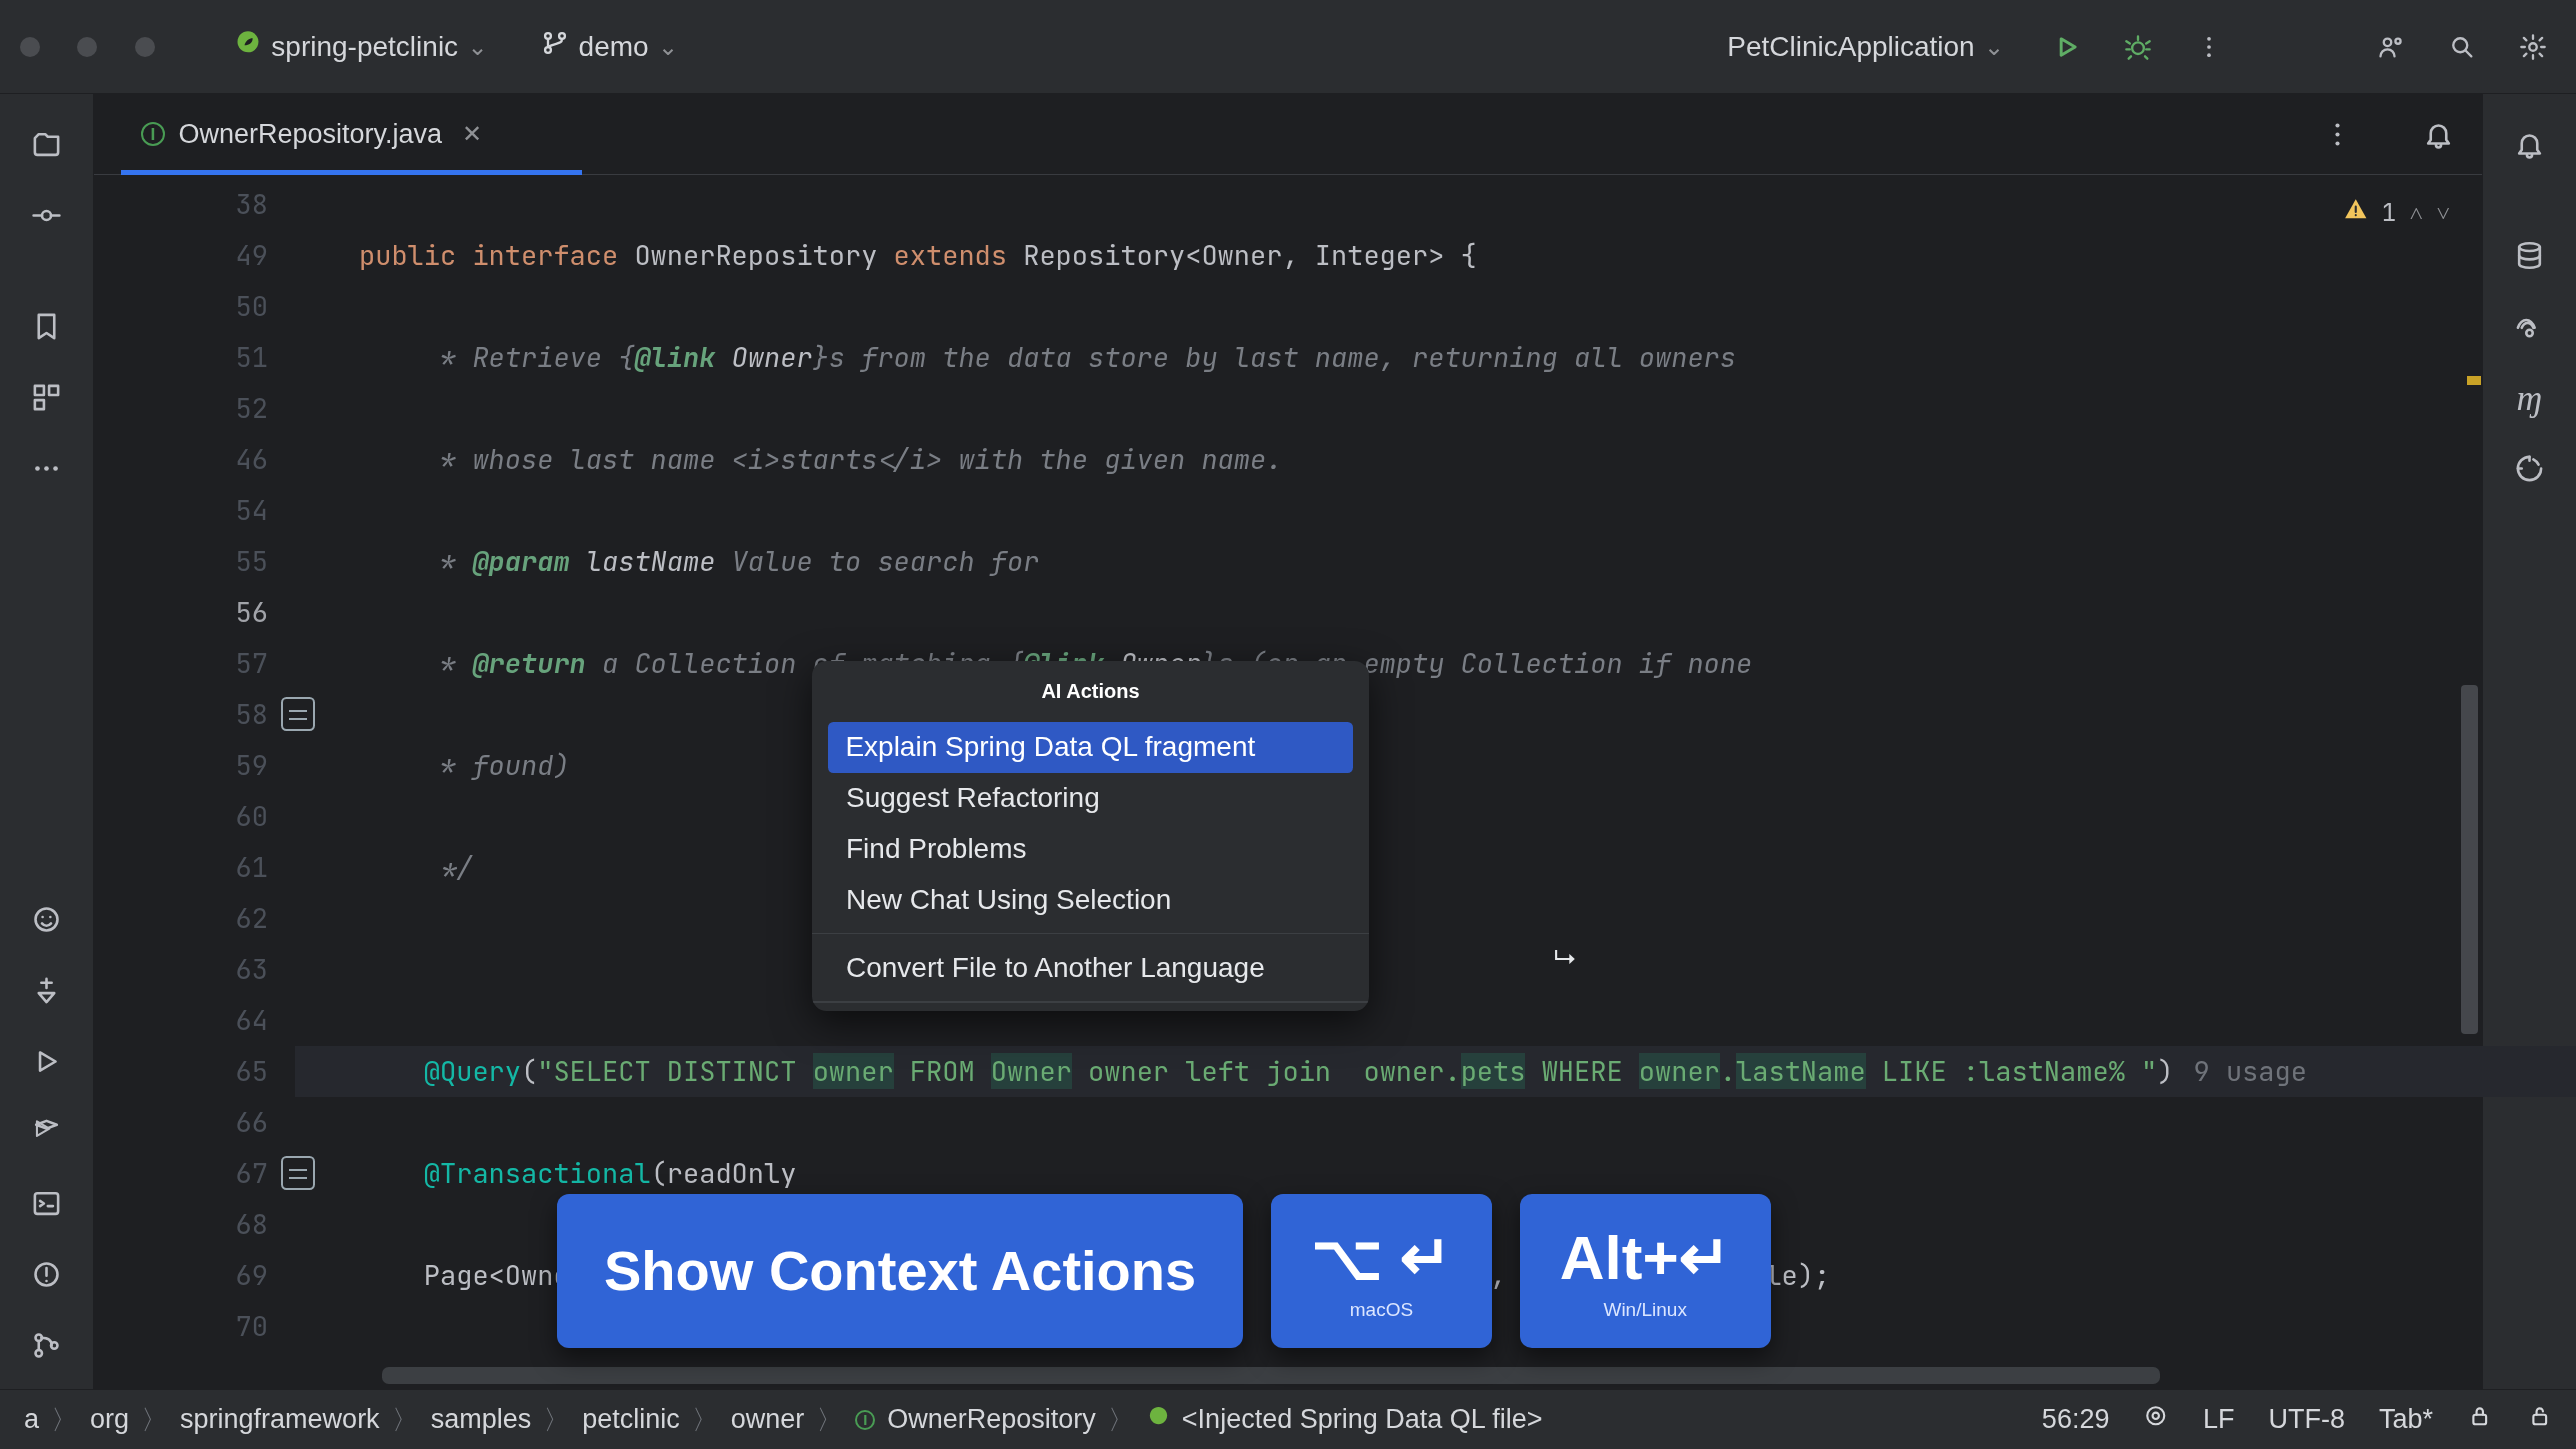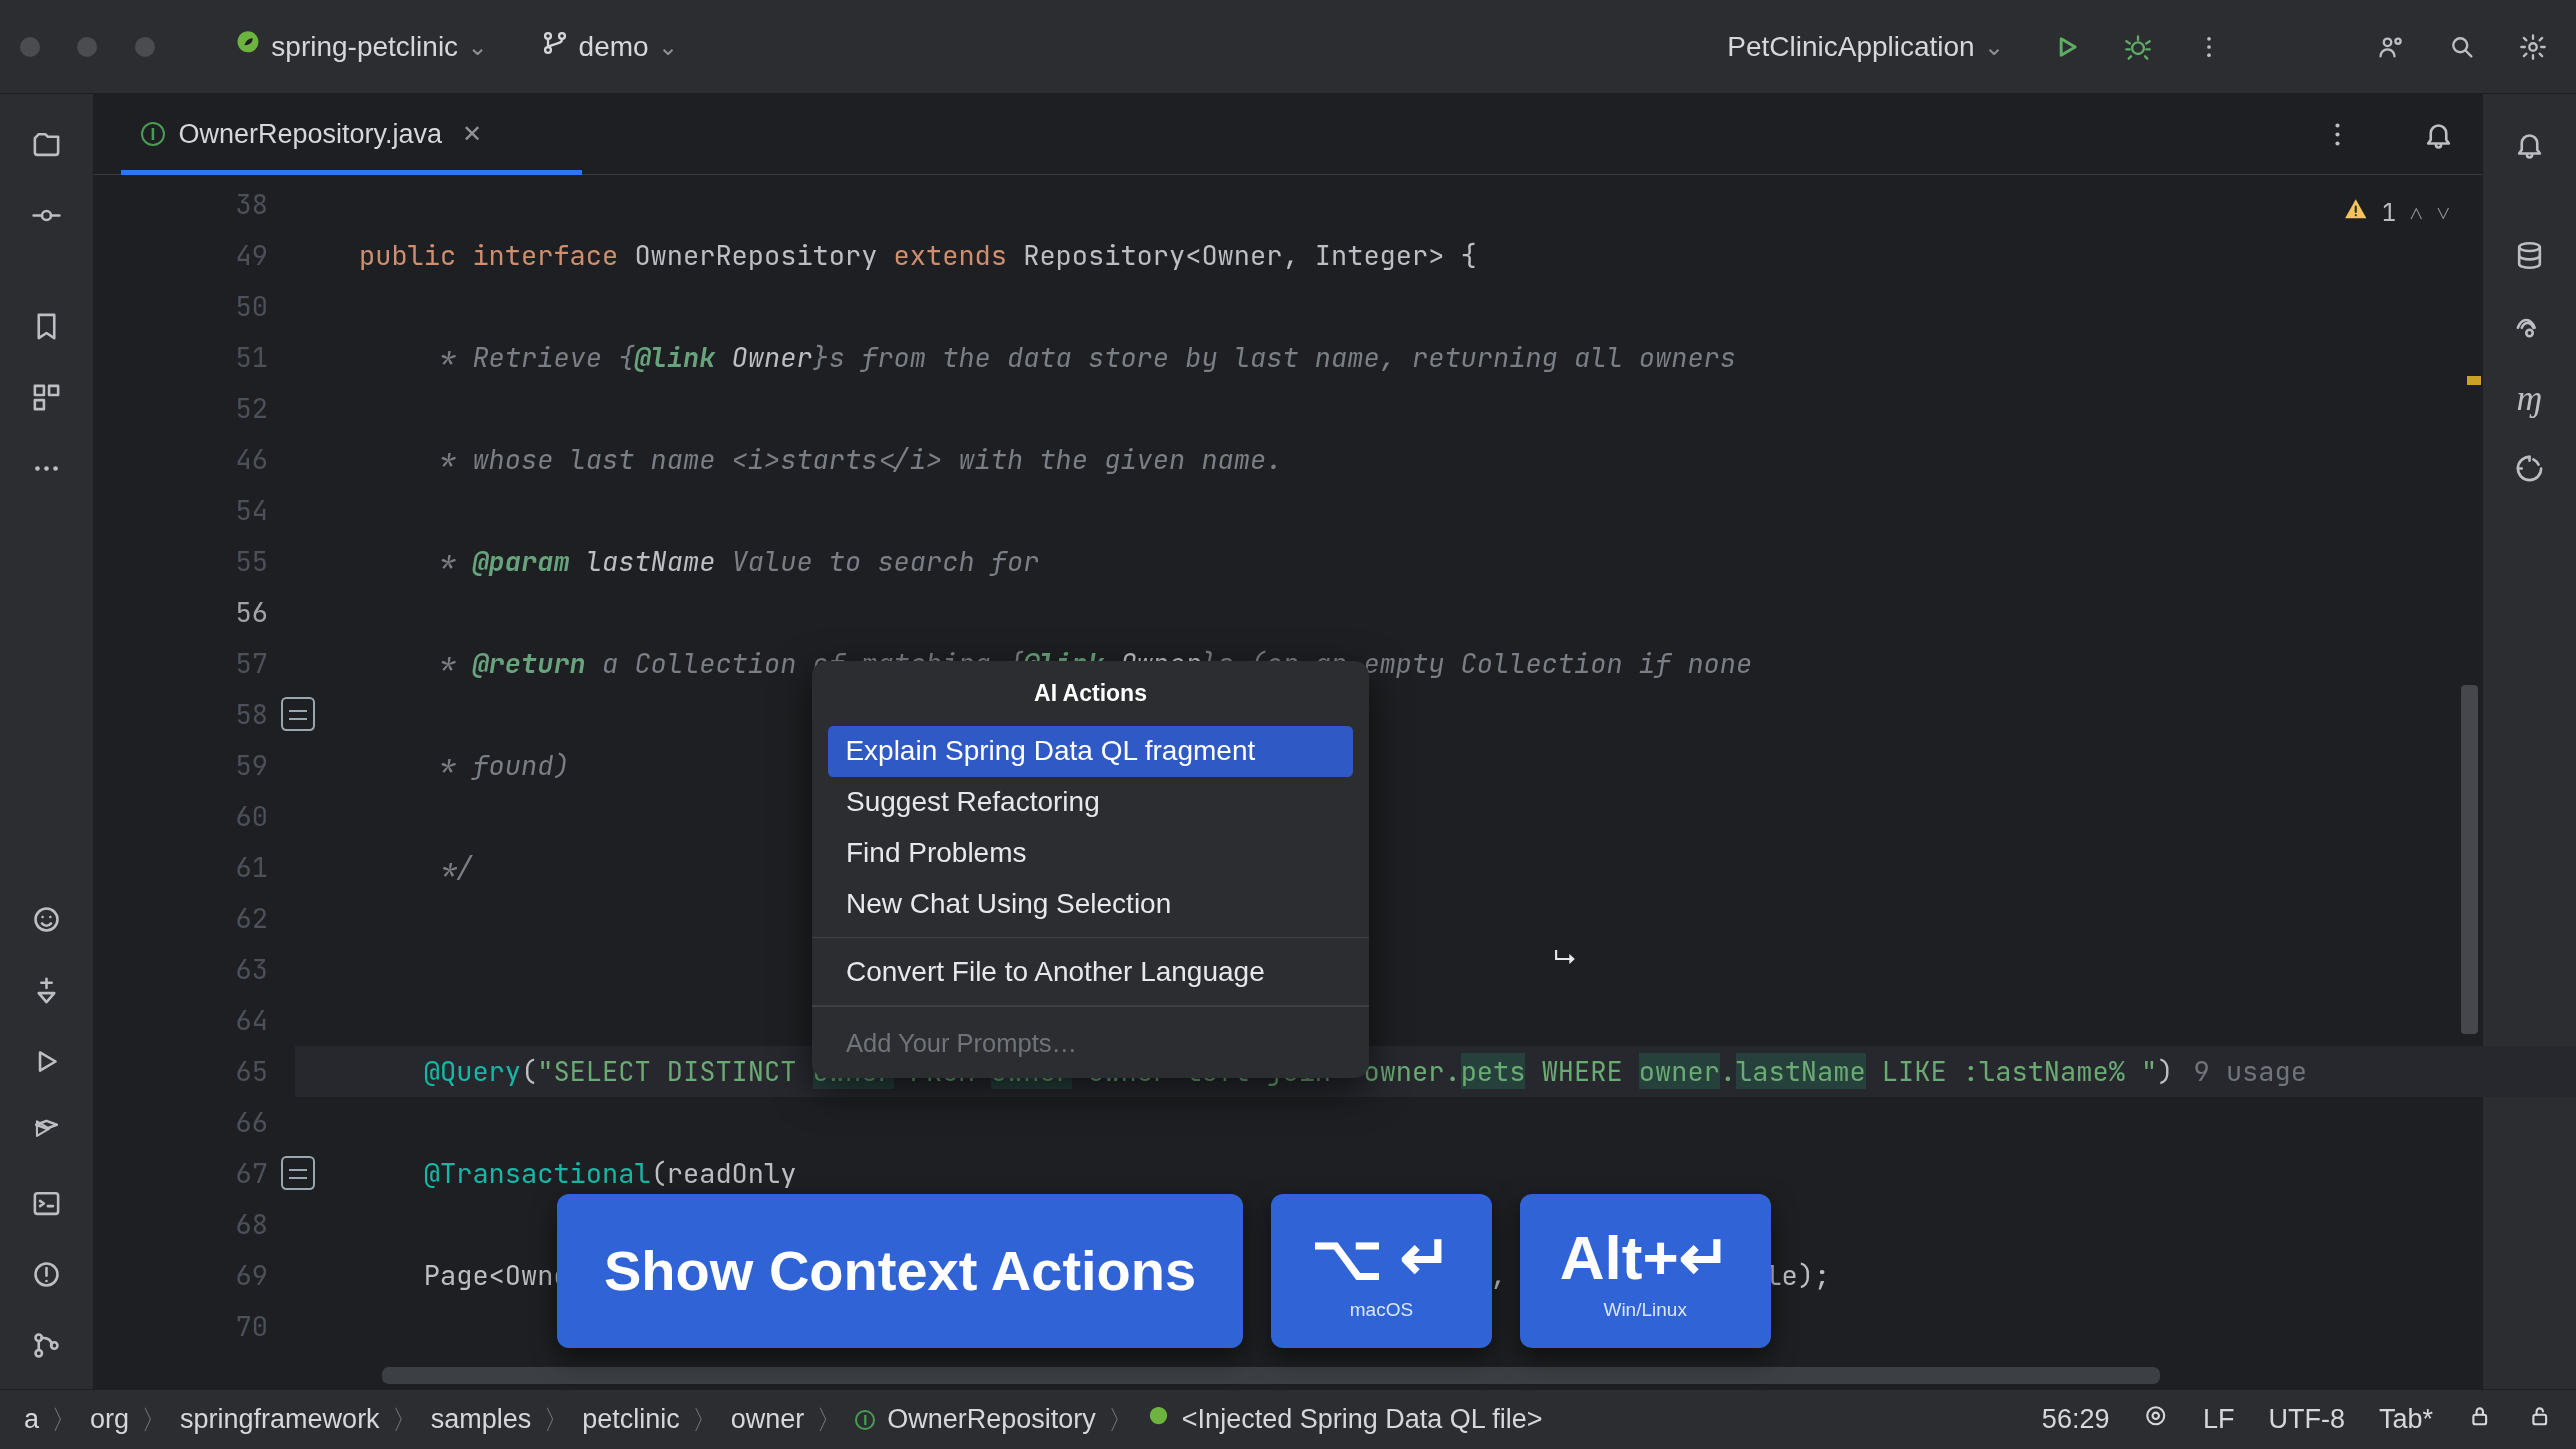--- a/index.html
+++ b/index.html
@@ -173,21 +173,21 @@
     border-radius: 14.8px;
     box-shadow: 0 12px 38px rgba(0,0,0,.6);
     overflow: hidden;
     font-family: -apple-system, BlinkMacSystemFont, "Segoe UI", sans-serif;
     z-index: 20;
   }
   .popup-header {
     text-align: center;
     font-weight: 700;
     color: #ffffff;
-    font-size: 23px;
+    font-size: 20px;
     padding: 19px 0;
   }
   .popup-item {
     padding: 9.4px 34px;
     color: #e6e8eb;
     font-size: 28px;
   }
   .popup-item.sel { background: #2f59c4; color: #ffffff; margin: 0 16px; border-radius: 5.4px; padding-left: 17.4px; }
   .popup-sep { height: 1.3px; background: #3c3f43; margin: 8px 0; }
   .popup-item.muted { color: #6f737a; font-size: 25.5px; padding-top: 14.8px; padding-bottom: 20px; }
@@ -575,21 +575,20 @@
 
 <div class="popup">
   <div class="popup-header">AI Actions</div>
   <div class="popup-item sel">Explain Spring Data QL fragment</div>
   <div class="popup-item">Suggest Refactoring</div>
   <div class="popup-item">Find Problems</div>
   <div class="popup-item">New Chat Using Selection</div>
   <div class="popup-sep"></div>
   <div class="popup-item">Convert File to Another Language</div>
   <div class="popup-sep"></div>
-  <div class="popup-item muted">Add Your Prompts…</div>
 </div>
 
 <div class="cursor-ptr">⮡</div>
 
 <div class="shortcut-overlay">
   <div class="sc-card" style="padding-left:47px;padding-right:47px">
     <div class="sc-title">Show Context Actions</div>
   </div>
   <div class="sc-card">
     <div class="sc-keys">⌥ ↵</div>

